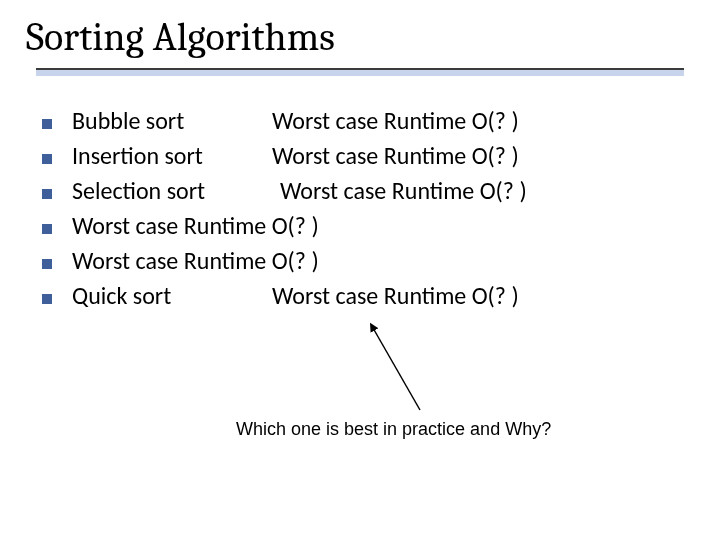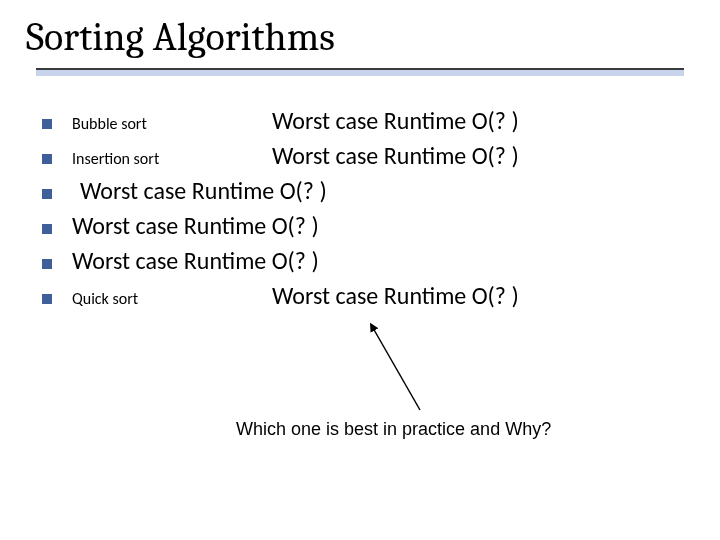--- a/index.html
+++ b/index.html
@@ -56,21 +56,21 @@
   }
   .bullet {
     width: 10px;
     height: 10px;
     background: #3f5f9b;
     margin-top: 10px;
     margin-right: 20px;
     flex: 0 0 auto;
   }
   .algo {
-    font-size: 16px;
+    font-size: 24px;
     width: 200px;
     flex: 0 0 auto;
   }
   .runtime {
     font-size: 24px;
     flex: 0 0 auto;
   }
   .runtime.nudge {
     padding-left: 8px;
   }
@@ -104,20 +104,21 @@
       <div class="algo">Bubble sort</div>
       <div class="runtime">Worst case Runtime  O(? )</div>
     </div>
     <div class="row">
       <div class="bullet"></div>
       <div class="algo">Insertion sort</div>
       <div class="runtime">Worst case Runtime  O(? )</div>
     </div>
     <div class="row">
       <div class="bullet"></div>
+      <div class="algo">Selection sort</div>
       <div class="runtime nudge">Worst case Runtime  O(? )</div>
     </div>
     <div class="row">
       <div class="bullet"></div>
       <div class="runtime">Worst case Runtime  O(? )</div>
     </div>
     <div class="row">
       <div class="bullet"></div>
       <div class="runtime">Worst case Runtime  O(? )</div>
     </div>

